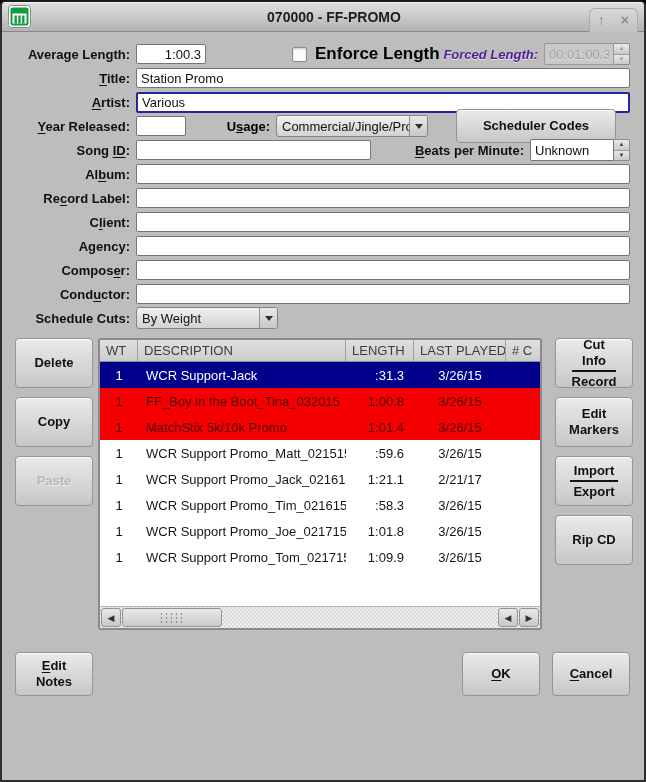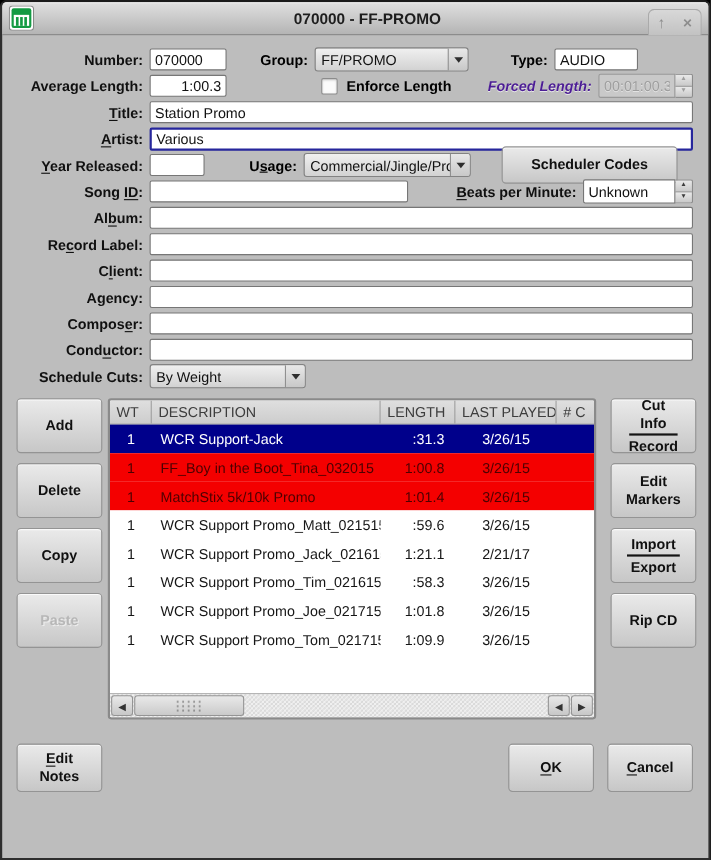--- a/index.html
+++ b/index.html
@@ -53,21 +53,21 @@
     background:linear-gradient(#f0f0f0,#d2d2d2);overflow:hidden;flex:none;
   }
   .combo-val{flex:1;font-size:13px;color:#111;padding:0 5px;white-space:nowrap;overflow:hidden;}
   .combo-btn{width:18px;height:100%;border-left:1px solid #909090;display:flex;align-items:center;justify-content:center;background:linear-gradient(#e8e8e8,#c8c8c8);flex:none;}
   .tri{width:0;height:0;border-left:4px solid transparent;border-right:4px solid transparent;border-top:5px solid #2e2e2e;}
   
   .checkbox{
     width:15px;height:15px;background:#fbfbfb;border:1px solid #8b8b8b;border-radius:2px;
     box-shadow:inset 0 1px 2px rgba(0,0,0,.2);display:inline-block;flex:none;
   }
-  .chklbl{font-weight:bold;font-size:13px;margin-left:8px;}
+  .chklbl{font-weight:bold;font-size:17px;margin-left:8px;}
   
   .spinfld{display:flex;height:22px;flex:none;}
   .spinfld .fld{border-radius:2px 0 0 2px;height:22px;}
   .spin-btns{width:16px;display:flex;flex-direction:column;border:1px solid #8b8b8b;border-left:none;border-radius:0 2px 2px 0;overflow:hidden;flex:none;}
   .spin-b{flex:1;font-size:6px;line-height:9px;text-align:center;color:#3c3c3c;background:linear-gradient(#e9e9e9,#c9c9c9);}
   .spin-b:first-child{border-bottom:1px solid #9a9a9a;}
   .spinfld.dis .spin-b{color:#9e9e9e;}
   
   .btn{
     background:linear-gradient(#eaeaea,#c7c7c7);border:1px solid #949494;border-radius:4px;
@@ -149,33 +149,20 @@
     </span>
     <div class="win-title">070000 - FF-PROMO</div>
     <div class="win-controls">
       <span class="win-ctrl">↑</span>
       <span class="win-ctrl">×</span>
     </div>
   </div>
 
   <div class="form">
 
-    <div class="frow">
-      <label class="lbl"><span>Number:</span><u></u><span></span></label>
-      <input class="fld w70" value="070000" style="">
-      <label class="lbl2"><span>Group:</span></label>
-      <div class="combo" style="width:140px">
-        <span class="combo-val">FF/PROMO</span>
-        <span class="combo-btn">
-            <span class="tri"></span>
-          </span>
-      </div>
-      <label class="lbl3"><span>Type:</span></label>
-      <input class="fld w76" value="AUDIO" style="">
-    </div>
 
     <div class="frow">
       <label class="lbl"><span>Average Length:</span></label>
       <input class="fld w70 ta-r" value="1:00.3" style="">
       <span class="checkbox" style="margin-left:86px"></span>
       <span class="chklbl">Enforce Length</span>
       <label class="lbl dis ralign" style="width:auto"><span>Forced Length:</span></label>
       <div class="spinfld dis">
         <input class="fld dis ta-r" style="width: 70px;" value="00:01:00.3">
         <span class="spin-btns">
@@ -261,23 +248,20 @@
         <span class="combo-val">By Weight</span>
         <span class="combo-btn">
             <span class="tri"></span>
           </span>
       </div>
     </div>
   </div>
 
   <div class="main">
     <div class="col-l">
-      <button class="btn">
-          <span class="bline">Add</span>
-        </button>
       <button class="btn">
           <span class="bline">Delete</span>
         </button>
       <button class="btn">
           <span class="bline">Copy</span>
         </button>
       <button class="btn disabled">
           <span class="bline">Paste</span>
         </button>
     </div>

